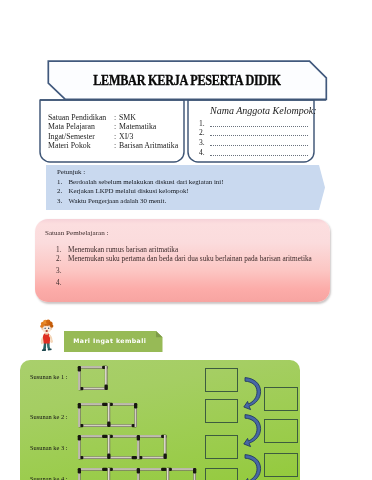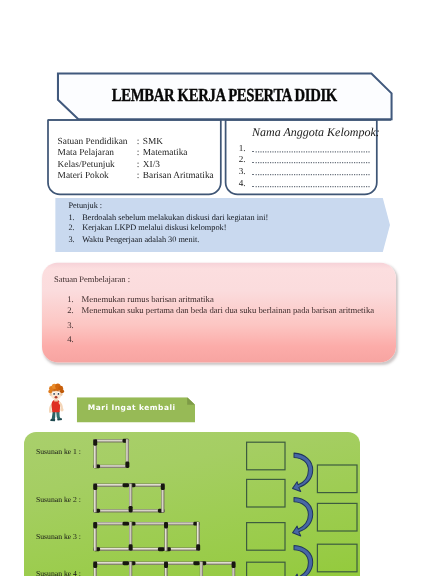--- a/index.html
+++ b/index.html
@@ -109,21 +109,21 @@
         <span class="lab">Satuan Pendidikan</span>
         <span class="sep">:</span>
         <span class="val">SMK</span>
       </div>
       <div class="r">
         <span class="lab">Mata Pelajaran</span>
         <span class="sep">:</span>
         <span class="val">Matematika</span>
       </div>
       <div class="r">
-        <span class="lab">Kelas/Petunjuk</span>
+        <span class="lab">Ingat/Semester</span>
         <span class="sep">:</span>
         <span class="val">XI/3</span>
       </div>
       <div class="r">
         <span class="lab">Materi Pokok</span>
         <span class="sep">:</span>
         <span class="val">Barisan Aritmatika</span>
       </div>
     </div>
 

